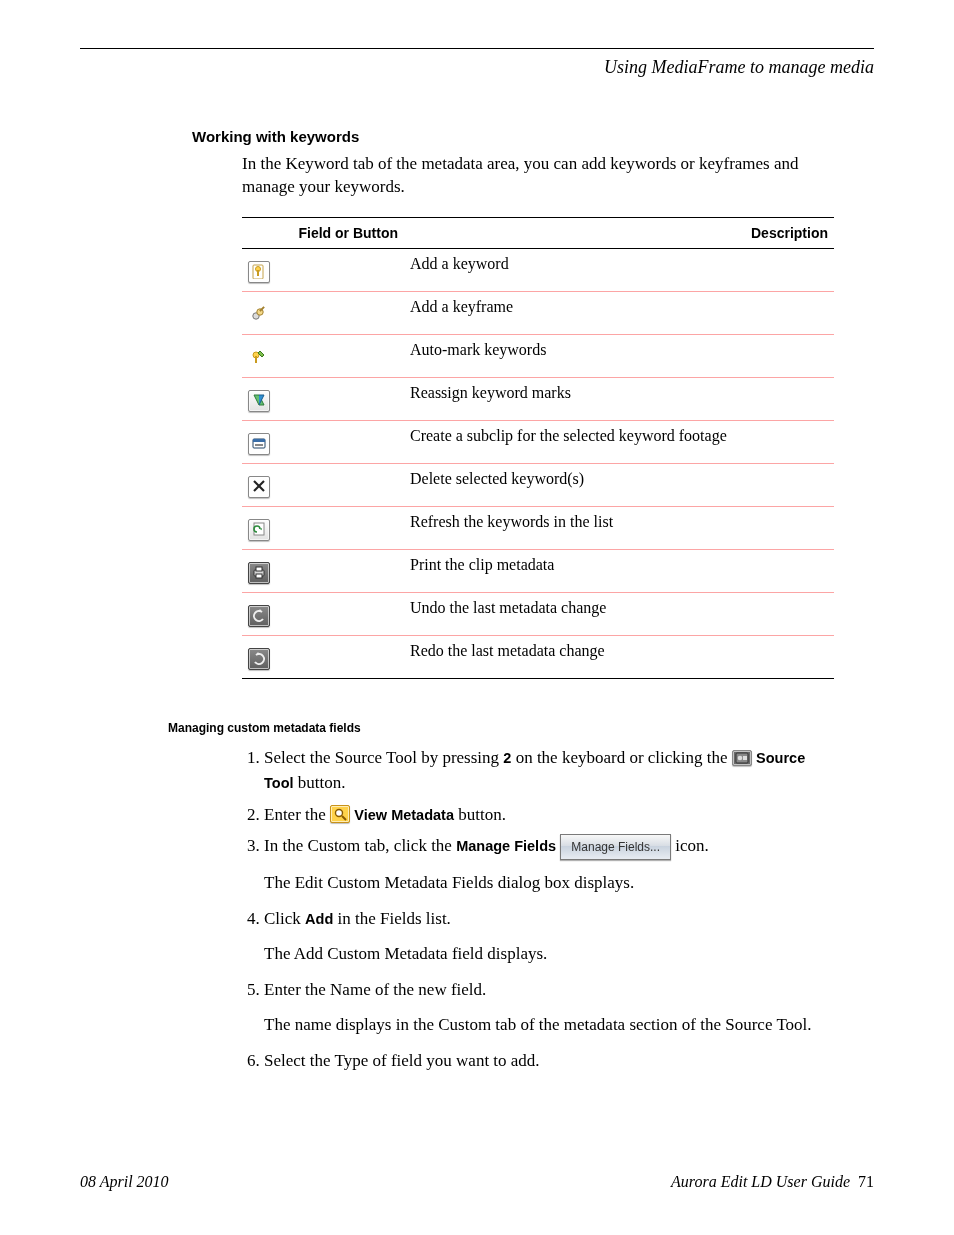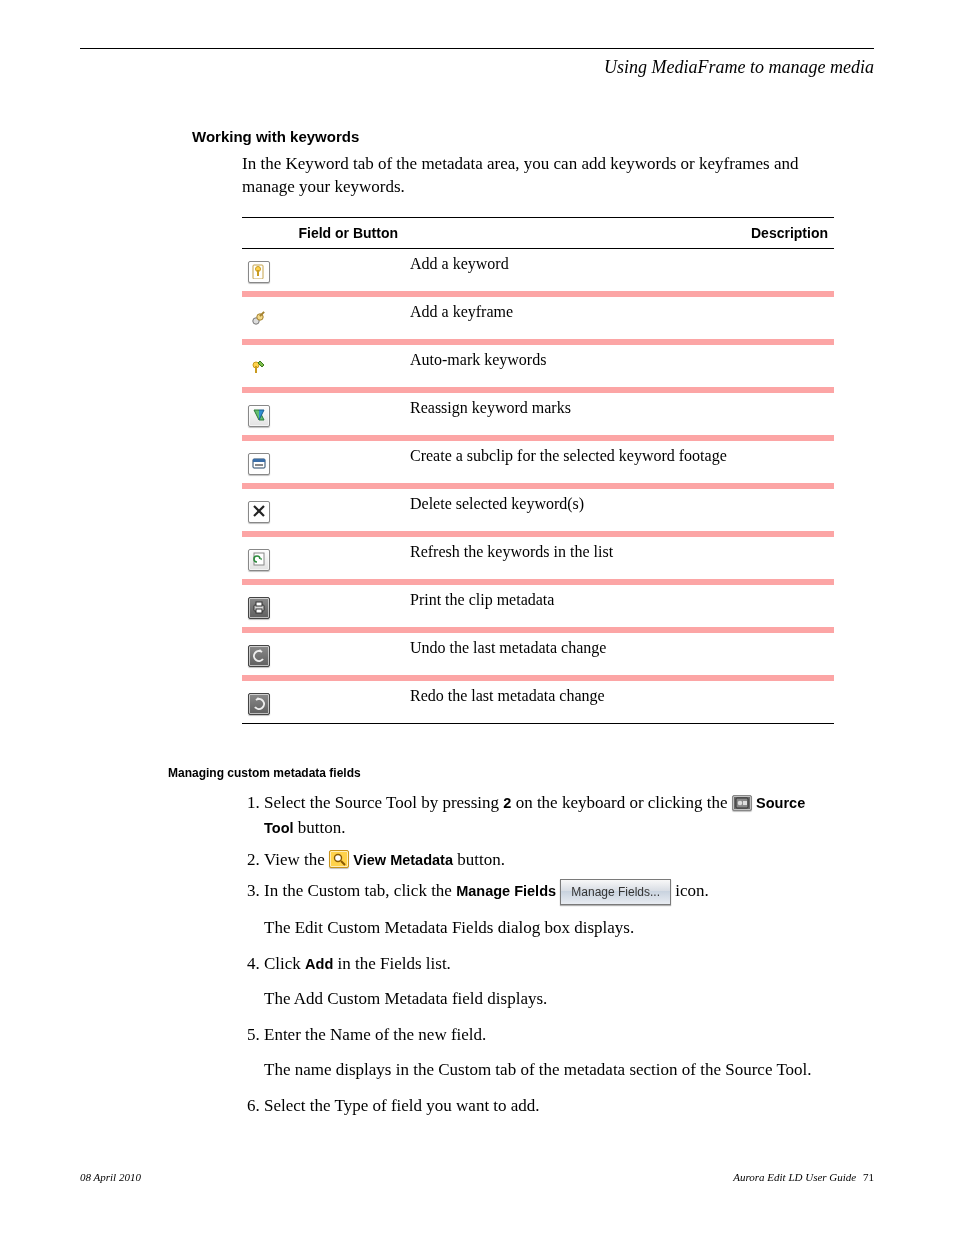--- a/index.html
+++ b/index.html
@@ -56,21 +56,21 @@
   table.desc thead th {
     font-family: Arial, Helvetica, sans-serif;
     font-weight: bold;
     font-size: 14px;
     text-align: right;
     border-top: 1.5px solid #000;
     border-bottom: 1px solid #000;
     padding: 7px 6px;
   }
   table.desc td {
-    border-bottom: 6px solid #fca5a5;
+    border-bottom: 1px solid #fca5a5;
     padding: 6px 6px 10px 6px;
     vertical-align: top;
     font-family: "Times New Roman", serif;
     font-size: 16px;
   }
   table.desc tbody tr:last-child td {
     border-bottom: 1.5px solid #000;
   }
   table.desc td.iconcell {
     width: 150px;
@@ -125,25 +125,25 @@
     border: 1px solid #7a7a7a;
     border-radius: 0;
     background: linear-gradient(#f8f8f8,#d8dde4 45%,#c8d2de 46%,#e8ecf2);
     box-shadow: 0 1px 1px rgba(0,0,0,.3);
     vertical-align: middle;
   }
   .footer {
     position: absolute;
     left: 80px;
     right: 80px;
-    bottom: 52px;
+    bottom: 44px;
     display: flex;
     justify-content: space-between;
     font-family: "Times New Roman", serif;
-    font-size: 11px;
+    font-size: 16px;
   }
   .footer .left { font-style: italic; }
   .footer .right { font-style: italic; }
   .footer .right .pg { font-style: normal; font-weight: normal; margin-left: 4px; }
   
   .icn { display:inline-block; width:22px; height:22px; vertical-align:middle; }
 </style>
 </head>
 <body>
 
@@ -248,21 +248,21 @@
 
     <ol class="steps">
       <li>
         <span>Select the Source Tool by pressing </span><span class="bold-ui">2</span><span> on the keyboard or clicking the </span><span class="iconbox" style="width:18px;height:14px;background:#6a6a6a;vertical-align:-3px"><svg width="14" height="12">
               <rect x="1" y="1" width="12" height="10" rx="1" fill="#888" stroke="#333"></rect>
               <circle cx="5" cy="6" r="2.3" fill="#ddd"></circle>
               <rect x="8" y="4" width="4" height="4" fill="#ddd"></rect>
             </svg></span> <span class="bold-ui">Source Tool</span><span> button.</span>
       </li>
       <li>
-        <span>View the </span><span class="iconbox" style="width:18px;height:16px;background:#ffd24a;border-color:#c8921a;vertical-align:-3px"><svg width="14" height="14">
+        <span>Enter the </span><span class="iconbox" style="width:18px;height:16px;background:#ffd24a;border-color:#c8921a;vertical-align:-3px"><svg width="14" height="14">
               <circle cx="6" cy="6" r="3.5" fill="#fff" stroke="#8a5a00" stroke-width="1.4"></circle>
               <line x1="9" y1="9" x2="13" y2="13" stroke="#8a5a00" stroke-width="2"></line>
             </svg></span> <span class="bold-ui">View Metadata</span><span> button.</span>
       </li>
       <li>
         <span>In the Custom tab, click the </span><span class="bold-ui">Manage Fields</span>
         <span class="manage-btn">Manage Fields...</span>
         <span> icon.</span>
         <p class="afternote">The Edit Custom Metadata Fields dialog box displays.</p>
       </li>

